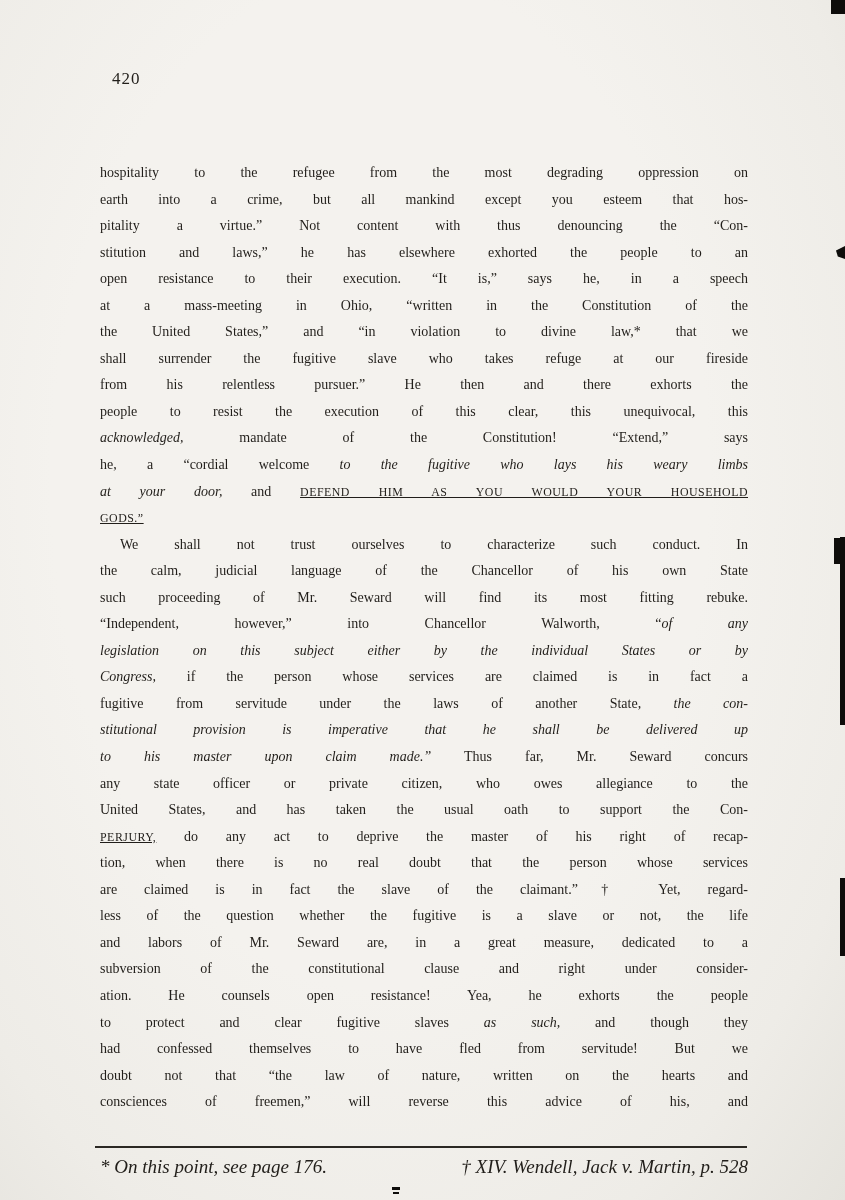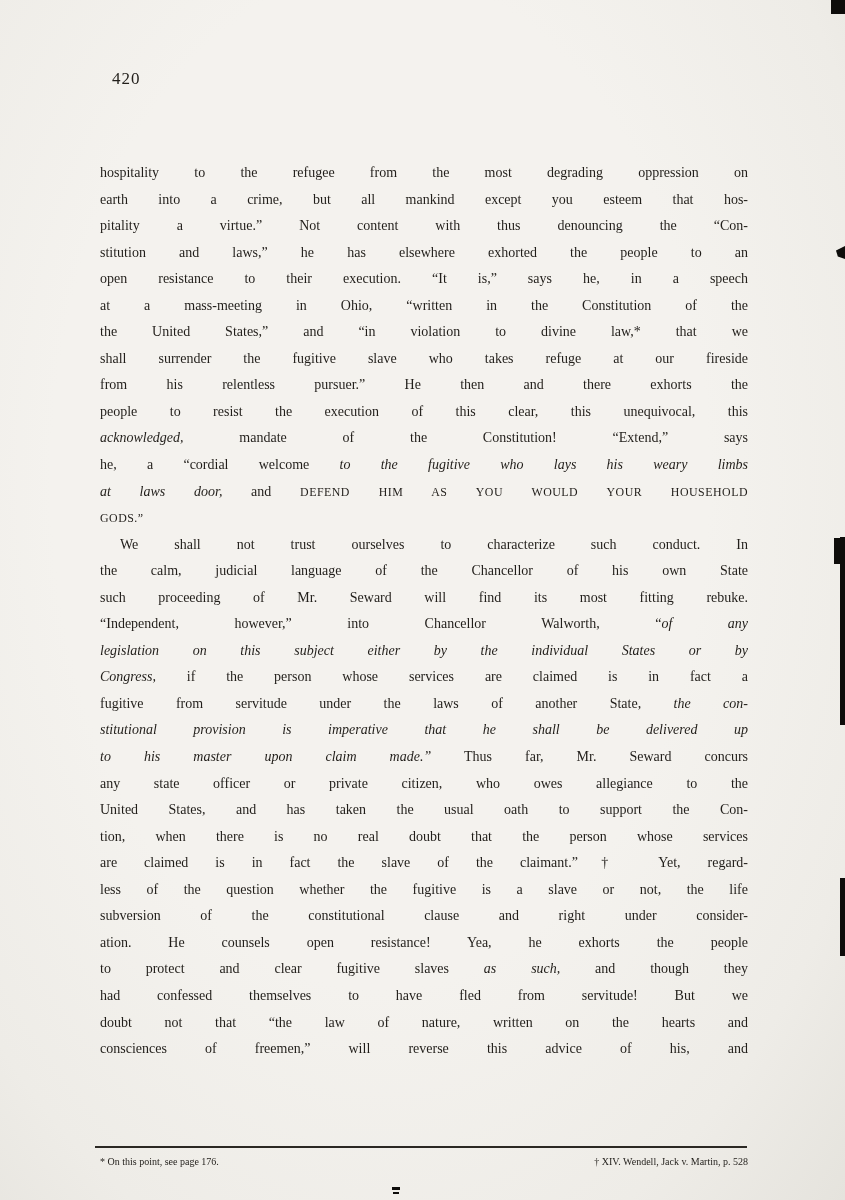--- a/index.html
+++ b/index.html
@@ -38,32 +38,33 @@
     line-height: 26.55px;
     margin-top: 48px;
   }
   .line {
     text-align: justify;
     text-align-last: justify;
   }
   .line.flush { text-align-last: left; }
   .line.indent { text-indent: 20px; }
   .i { font-style: italic; }
-  .sc { font-size: 0.85em; letter-spacing: 0.5px; }
+  .sc { font-size: 0.85em; letter-spacing: 0.5px; text-decoration: underline; }
   .footnote-rule {
     position: absolute;
     top: 1146px; left: 95px; width: 652px; height: 2px;
     background: #2b2823;
   }
   .footnotes {
     position: absolute;
     top: 1156px; left: 100px; width: 648px;
     display: flex;
     justify-content: space-between;
-    font-size: 10px;
+    font-size: 19px;
+    font-style: italic;
   }
   .artifact { position: absolute; background: #0e0d0b; }
   .a-corner   { left: 831px; top: 0;      width: 14px; height: 14px; }
   .a-edgemark { left: 836px; top: 246px;  width: 9px;  height: 13px;
                 clip-path: polygon(0 35%, 100% 0, 100% 100%, 20% 80%); }
   .a-bar1     { left: 840px; top: 537px;  width: 5px;  height: 188px; }
   .a-bar1b    { left: 834px; top: 538px;  width: 11px; height: 26px; }
   .a-bar2     { left: 840px; top: 878px;  width: 5px;  height: 78px; }
   .a-bottom   { left: 392px; top: 1187px; width: 8px;  height: 3px; }
   .a-bottom2  { left: 393px; top: 1192px; width: 6px;  height: 2px; }
@@ -84,38 +85,40 @@
         <div class="line"><span>pitality a virtue.” Not content with thus denouncing the “Con-</span></div>
         <div class="line"><span>stitution and laws,” he has elsewhere exhorted the people to an</span></div>
         <div class="line"><span>open resistance to their execution. “It is,” says he, in a speech</span></div>
         <div class="line"><span>at a mass-meeting in Ohio, “written in the Constitution of the</span></div>
         <div class="line"><span>the United States,” and “in violation to divine law,* that we</span></div>
         <div class="line"><span>shall surrender the fugitive slave who takes refuge at our fireside</span></div>
         <div class="line"><span>from his relentless pursuer.” He then and there exhorts the</span></div>
         <div class="line"><span>people to resist the execution of this clear, this unequivocal, this</span></div>
         <div class="line"><span class="i">acknowledged,</span><span> mandate of the Constitution! “Extend,” says</span></div>
         <div class="line"><span>he, a “cordial welcome </span><span class="i">to the fugitive who lays his weary limbs</span></div>
-        <div class="line"><span class="i">at laws door,</span><span> and </span><span class="sc">DEFEND HIM AS YOU WOULD YOUR HOUSEHOLD</span></div>
+        <div class="line"><span class="i">at your door,</span><span> and </span><span class="sc">DEFEND HIM AS YOU WOULD YOUR HOUSEHOLD</span></div>
         <div class="line flush"><span class="sc">GODS.”</span></div>
       </div>
       <div>
         <div class="line indent"><span>We shall not trust ourselves to characterize such conduct. In</span></div>
         <div class="line"><span>the calm, judicial language of the Chancellor of his own State</span></div>
         <div class="line"><span>such proceeding of Mr. Seward will find its most fitting rebuke.</span></div>
         <div class="line"><span>“Independent, however,” into Chancellor Walworth, “</span><span class="i">of any</span></div>
         <div class="line"><span class="i">legislation on this subject either by the individual States or by</span></div>
         <div class="line"><span class="i">Congress,</span><span> if the person whose services are claimed is in fact a</span></div>
         <div class="line"><span>fugitive from servitude under the laws of another State, </span><span class="i">the con-</span></div>
         <div class="line"><span class="i">stitutional provision is imperative that he shall be delivered up</span></div>
         <div class="line"><span class="i">to his master upon claim made.”</span><span> Thus far, Mr. Seward concurs</span></div>
         <div class="line"><span>any state officer or private citizen, who owes allegiance to the</span></div>
         <div class="line"><span>United States, and has taken the usual oath to support the Con-</span></div>
+        <div class="line"><span class="sc">PERJURY,</span><span> do any act to deprive the master of his right of recap-</span></div>
         <div class="line"><span>tion, when there is no real doubt that the person whose services</span></div>
         <div class="line"><span>are claimed is in fact the slave of the claimant.”† Yet, regard-</span></div>
         <div class="line"><span>less of the question whether the fugitive is a slave or not, the life</span></div>
+        <div class="line"><span>and labors of Mr. Seward are, in a great measure, dedicated to a</span></div>
         <div class="line"><span>subversion of the constitutional clause and right under consider-</span></div>
         <div class="line"><span>ation. He counsels open resistance! Yea, he exhorts the people</span></div>
         <div class="line"><span>to protect and clear fugitive slaves </span><span class="i">as such,</span><span> and though they</span></div>
         <div class="line"><span>had confessed themselves to have fled from servitude! But we</span></div>
         <div class="line"><span>doubt not that “the law of nature, written on the hearts and</span></div>
         <div class="line"><span>consciences of freemen,” will reverse this advice of his, and</span></div>
       </div>
     </div>
 
   <div class="footnote-rule"></div>

